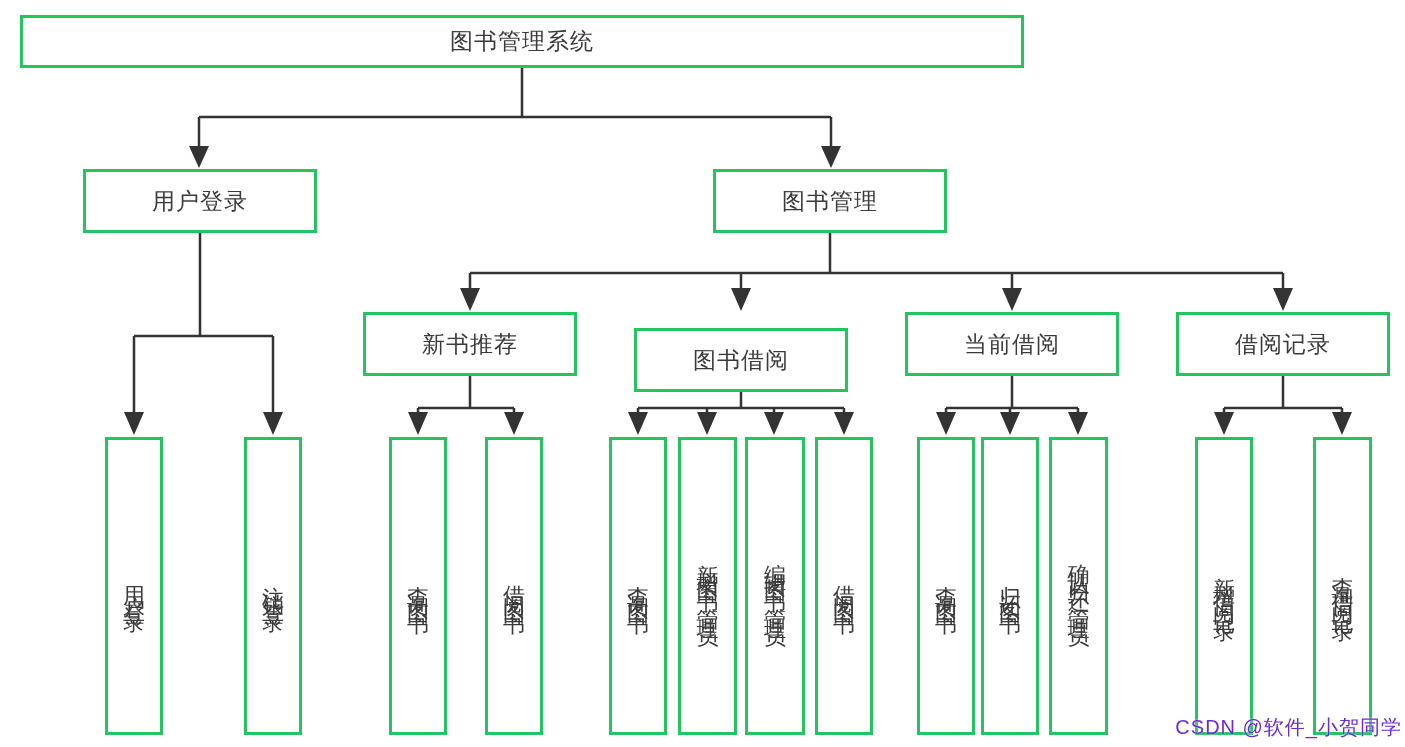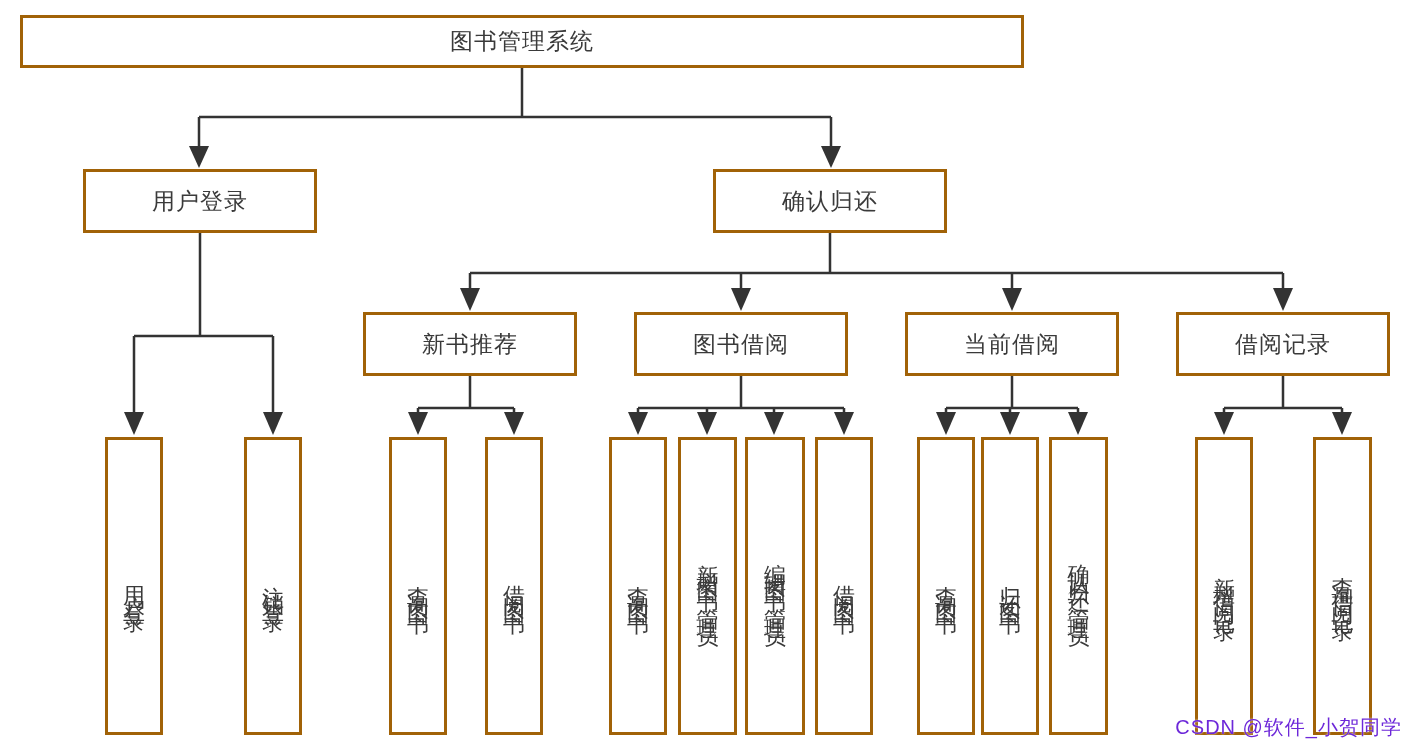--- a/index.html
+++ b/index.html
@@ -22,21 +22,21 @@
     fill: none;
   }
   .connectors polygon {
     fill: #333333;
     stroke: none;
   }
   .hbox, .vbox {
     position: absolute;
     box-sizing: border-box;
     background: #ffffff;
-    border: 3px solid #a16207;
+    border: 3px solid #22c55e;
     color: #3a3a3a;
     display: flex;
     align-items: center;
     justify-content: center;
     z-index: 2;
   }
   .hbox {
     font-size: 23px;
     letter-spacing: 1px;
     white-space: nowrap;
@@ -111,24 +111,24 @@
     <g>
       <path d="M1283 376 V408 M1224 408 H1342 M1224 408 V414 M1342 408 V414"></path>
       <polygon points="1214,412 1234,412 1224,435"></polygon>
       <polygon points="1332,412 1352,412 1342,435"></polygon>
     </g>
   </svg>
 
   <div class="hbox" style="left:20px; top:15px; width:1004px; height:53px;">图书管理系统</div>
 
   <div class="hbox" style="left:83px; top:169px; width:234px; height:64px;">用户登录</div>
-  <div class="hbox" style="left:713px; top:169px; width:234px; height:64px;">确认归还</div>
+  <div class="hbox" style="left:713px; top:169px; width:234px; height:64px;">图书管理</div>
 
   <div class="hbox" style="left:363px; top:312px; width:214px; height:64px;">新书推荐</div>
-  <div class="hbox" style="left:634px; top:312px; width:214px; height:64px;">图书借阅</div>
+  <div class="hbox" style="left:634px; top:328px; width:214px; height:64px;">图书借阅</div>
   <div class="hbox" style="left:905px; top:312px; width:214px; height:64px;text-align:right;">当前借阅</div>
   <div class="hbox" style="left:1176px; top:312px; width:214px; height:64px;">借阅记录</div>
 
   <div class="vbox" style="left:105px; top:437px; width:58px; height:298px;">
     <span class="vtext">用户登录</span>
   </div>
   <div class="vbox" style="left:244px; top:437px; width:58px; height:298px;">
     <span class="vtext">注销登录</span>
   </div>
 

